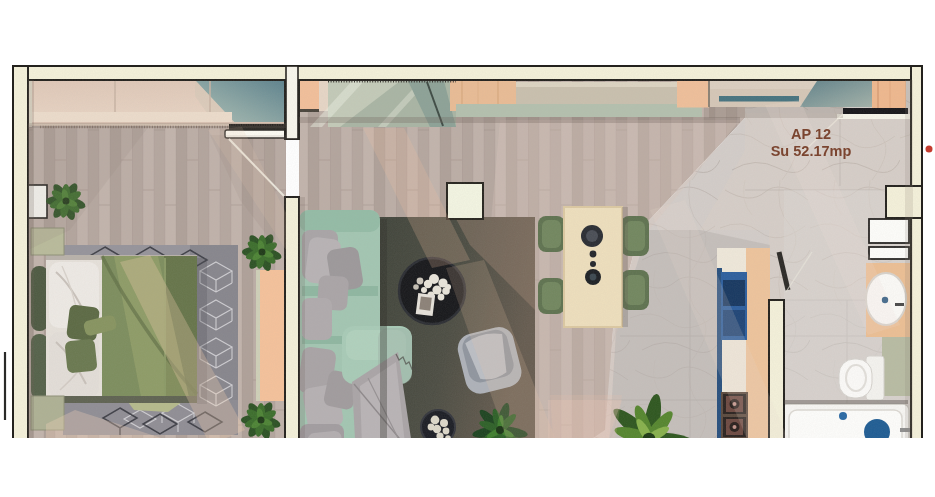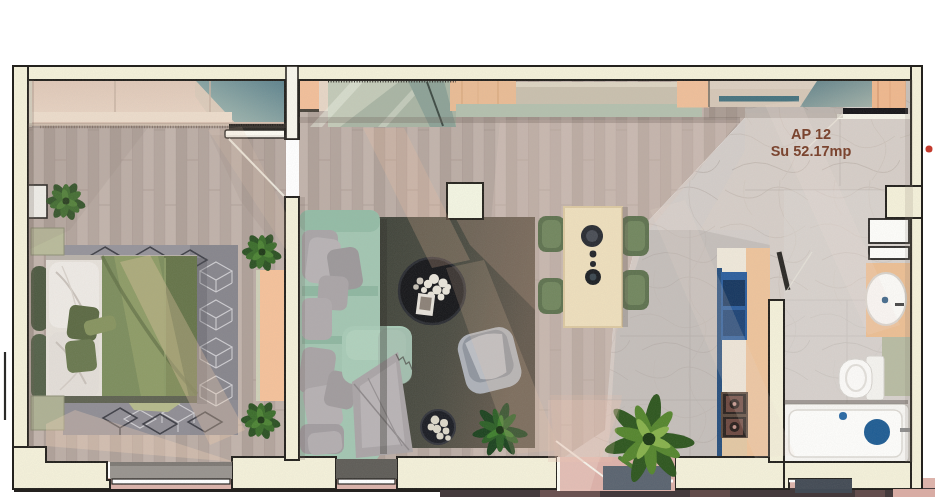--- a/index.html
+++ b/index.html
@@ -1,16 +1,16 @@
 <!DOCTYPE html>
 <html><head>
 <meta charset="utf-8">
 <style>
   html,body{margin:0;padding:0;background:#ffffff;}
-  #stage{position:relative;width:935px;height:497px;overflow:hidden;background:#be185d;
+  #stage{position:relative;width:935px;height:438px;overflow:hidden;background:#be185d;
          font-family:"Liberation Sans", sans-serif;}
   svg{display:block;}
 </style>
 </head>
 <body>
 <div id="stage">
 <svg width="935" height="497" viewBox="0 0 935 497" xmlns="http://www.w3.org/2000/svg">
 <defs>
 
   <pattern id="wood" width="66" height="220" patternUnits="userSpaceOnUse">

